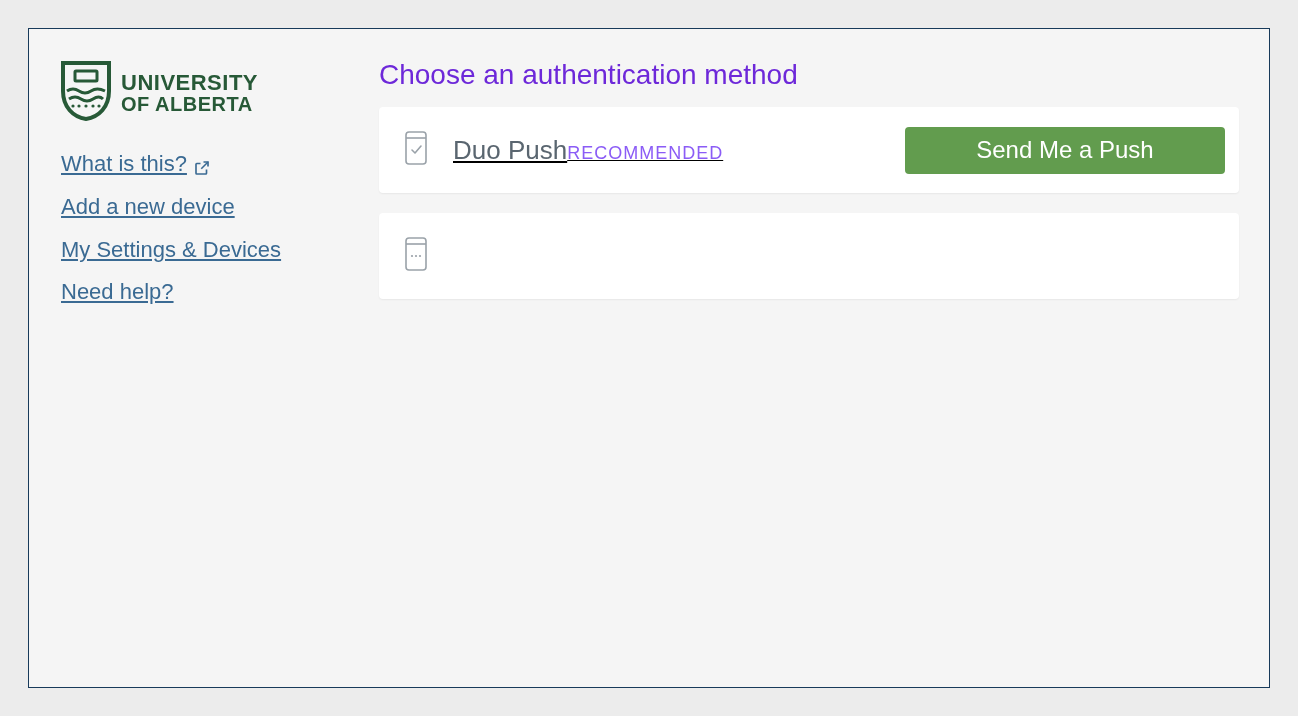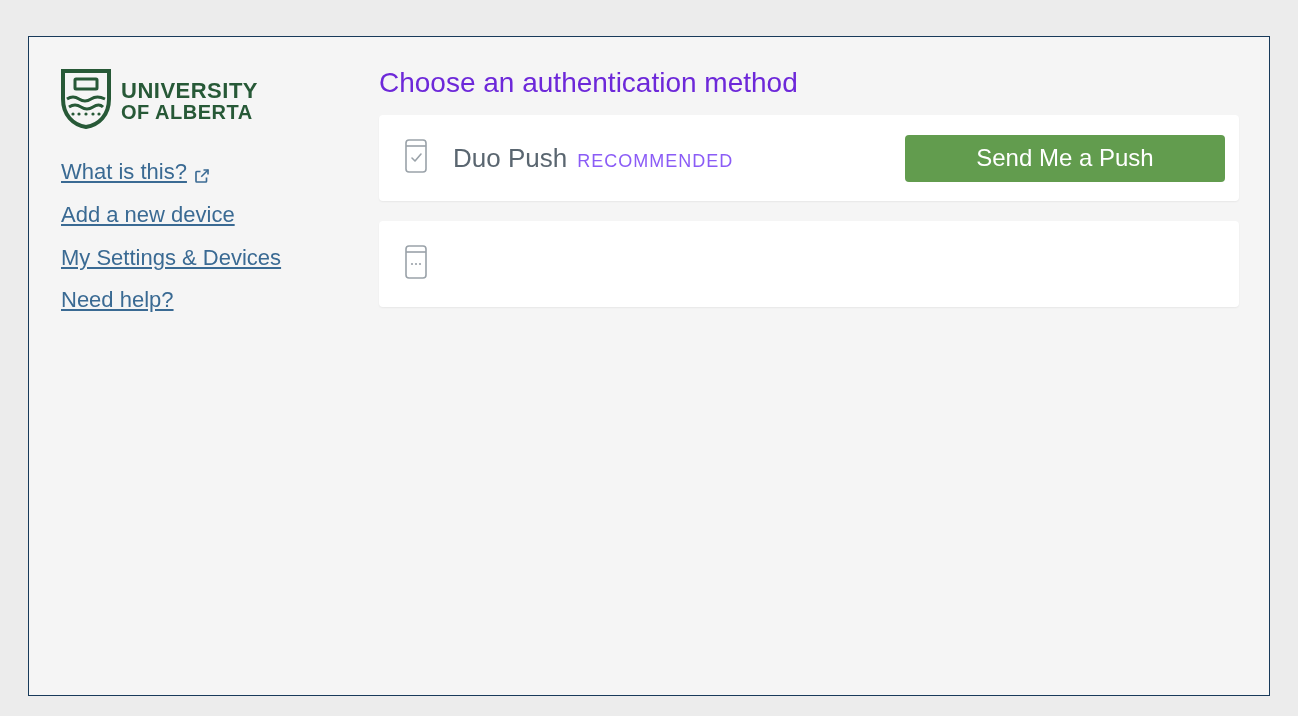--- a/index.html
+++ b/index.html
@@ -13,21 +13,20 @@
       width: 1298px;
       height: 716px;
       padding: 28px;
     }
     .frame {
       border: 1px solid #183a5a;
       background: #f5f5f5;
       width: 100%;
       height: 660px;
       display: flex;
-      margin-top: 8px;
     }
     .sidebar {
       width: 350px;
       padding: 32px 32px 0 32px;
       flex-shrink: 0;
     }
     .logo {
       display: flex;
       align-items: center;
       gap: 10px;
@@ -81,21 +80,22 @@
     .method-icon {
       width: 28px;
       flex-shrink: 0;
       color: #9aa2a9;
       margin-right: 22px;
     }
     .method-label {
       flex: 1;
       display: flex;
       align-items: baseline;
-      gap: 10px;
+      gap: 0;
+      text-decoration: underline;
     }
     .method-name {
       font-size: 26px;
       color: #5a6670;
     }
     .method-tag {
       font-size: 18px;
       letter-spacing: 1px;
       color: #8b5cf6;
     }

